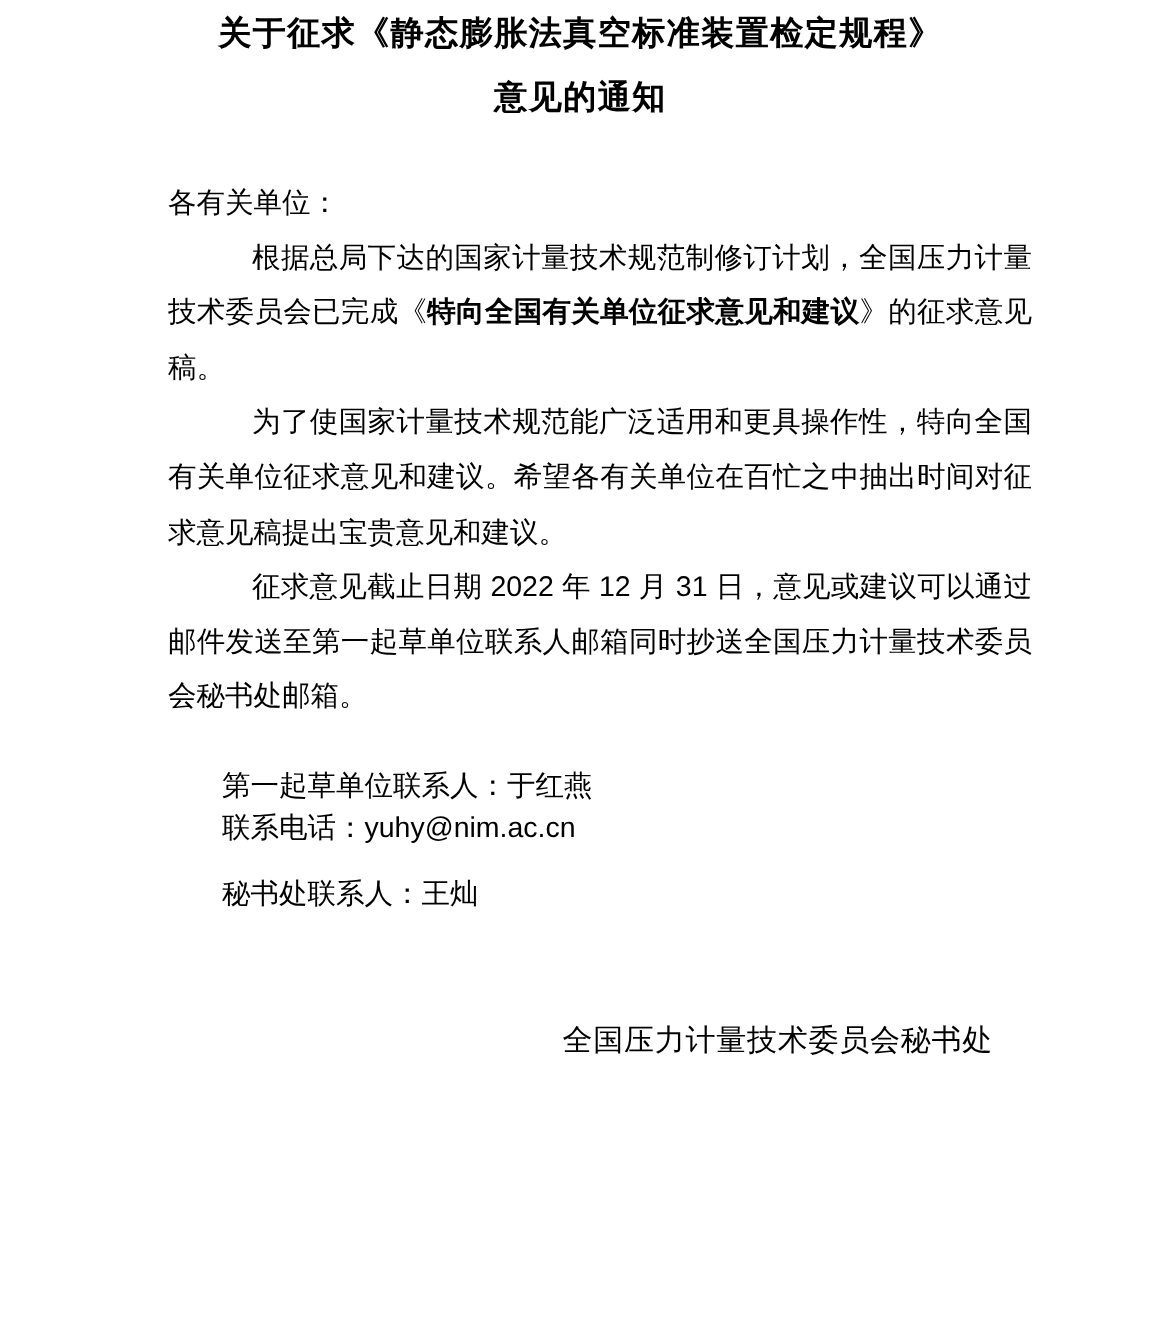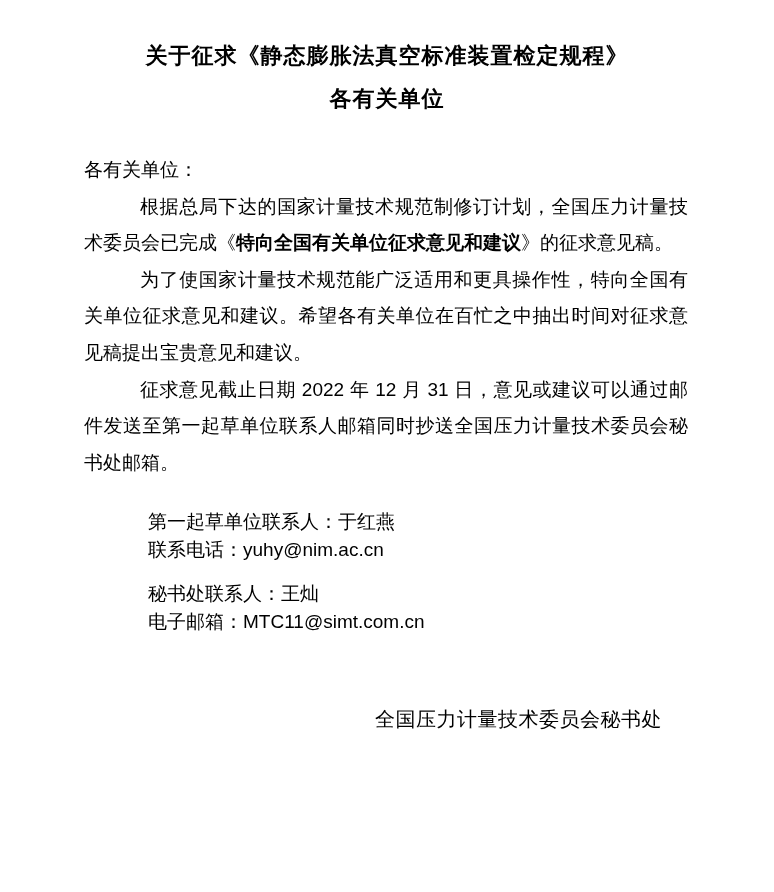--- a/index.html
+++ b/index.html
@@ -7,29 +7,28 @@
   .page {
     position: relative;
     width: 774px;
     height: 892px;
     background: #ffffff;
     color: #000000;
     font-family: "Liberation Sans", "DejaVu Sans", sans-serif;
     overflow: hidden;
   }
   .doc-title {
-    padding-top: 34px;
     text-align: center;
     font-size: 22px;
     font-weight: 700;
     line-height: 43px;
     letter-spacing: 1px;
   }
   .body-block {
-    margin-left: 84px;
+    margin-left: 112px;
     margin-right: 86px; 
     font-size: 19px;
     line-height: 36.6px;
   }
   .salutation {
     margin-top: 32px;
   }
   .para {
     text-indent: 56px;
     text-align: justify;
@@ -55,37 +54,36 @@
     letter-spacing: 0.5px;
   }
 </style>
 </head>
 <body>
 
 <div class="page">
 
   <div class="doc-title">
     <div>关于征求《静态膨胀法真空标准装置检定规程》</div>
-    <div>各有关单位</div>
+    <div>意见的通知</div>
   </div>
 
   <div class="body-block">
     <div class="salutation">各有关单位：</div>
 
     <p class="para"><span>根据总局下达的国家计量技术规范制修订计划，全国压力计量技术委员会已完成《</span><span class="inline-bold">特向全国有关单位征求意见和建议</span><span>》的征求意见稿。</span></p>
 
     <p class="para">为了使国家计量技术规范能广泛适用和更具操作性，特向全国有关单位征求意见和建议。希望各有关单位在百忙之中抽出时间对征求意见稿提出宝贵意见和建议。</p>
 
     <p class="para">征求意见截止日期 2022 年 12 月 31 日，意见或建议可以通过邮件发送至第一起草单位联系人邮箱同时抄送全国压力计量技术委员会秘书处邮箱。</p>
   </div>
 
   <div class="contact-block">
     <div>第一起草单位联系人：于红燕</div>
     <div>联系电话：yuhy@nim.ac.cn</div>
     <div class="contact-gap">秘书处联系人：王灿</div>
-    <div>电子邮箱：MTC11@simt.com.cn</div>
   </div>
 
   <div class="footer-block">
     <div>全国压力计量技术委员会秘书处</div>
   </div>
 
 </div>
 
 </body></html>

